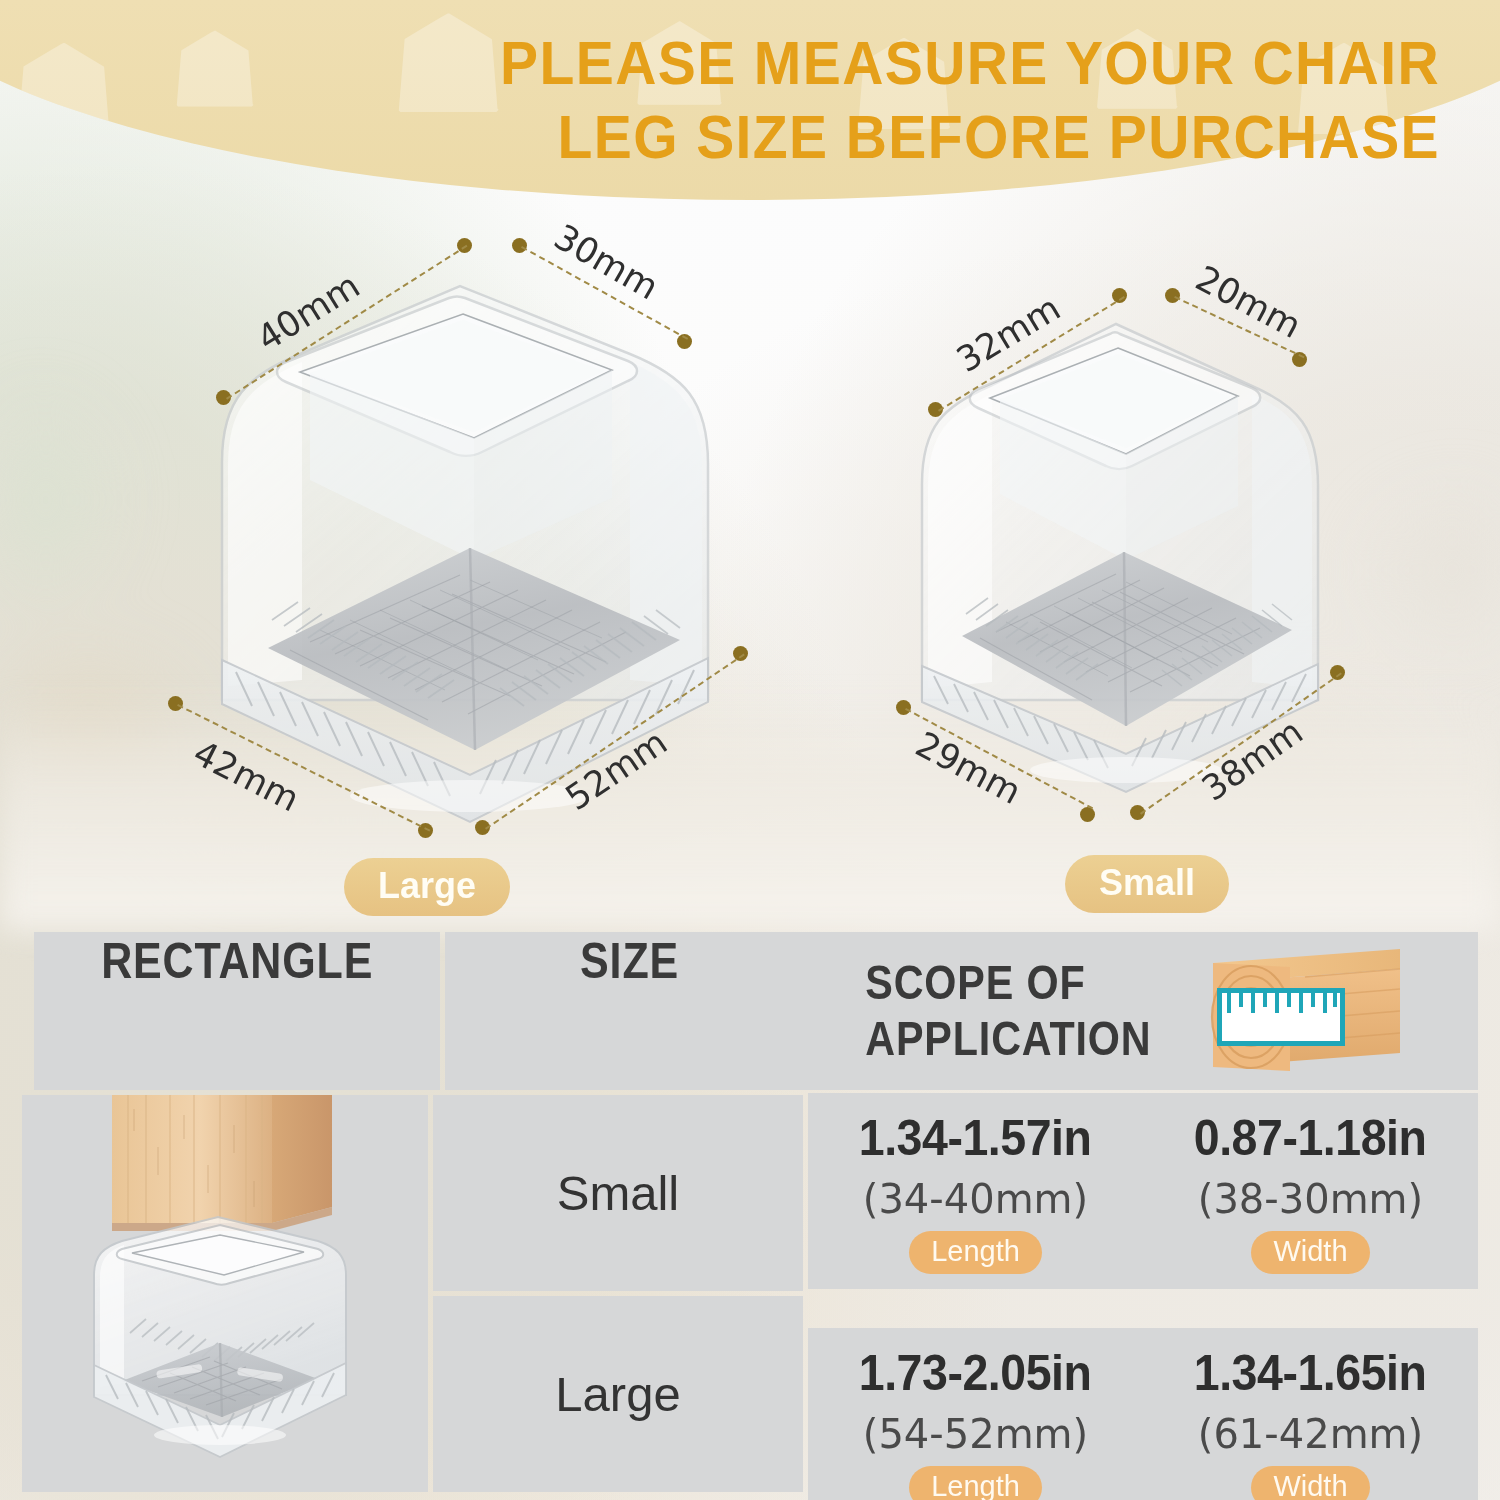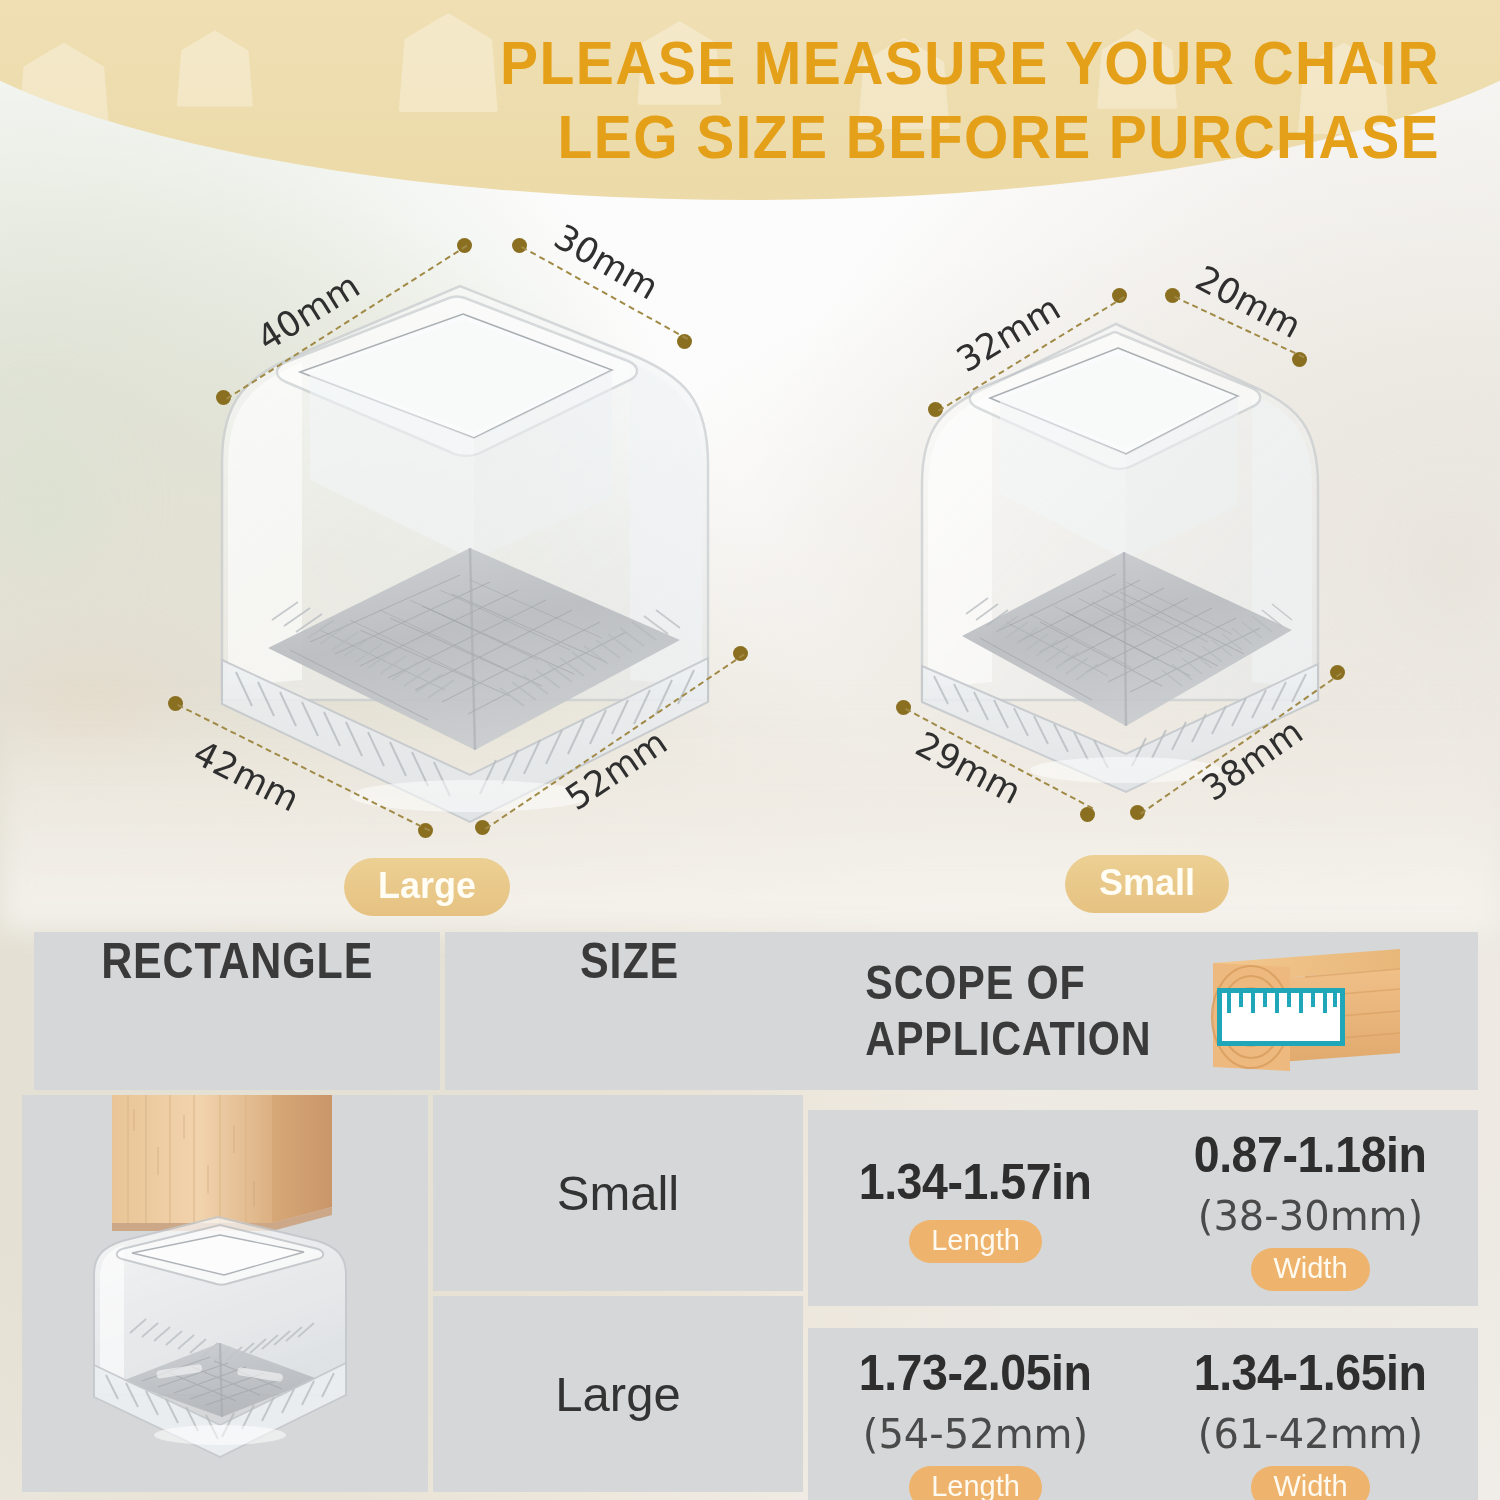--- a/index.html
+++ b/index.html
@@ -432,24 +432,25 @@
       <span class="sizetxt">Small</span>
     </div>
   </div>
 
   <div class="cell" style="left:411px;top:364px;width:370px;height:196px;">
     <div class="tblrow">
       <span class="sizetxt">Large</span>
     </div>
   </div>
 
-  <div class="cell" style="left:786px;top:178px;width:670px;height:196px;display:flex;
+  <div class="cell" style="left:786px;top:161px;width:670px;height:196px;display:flex;
        align-items:center;justify-content:space-around;">
     <div class="measblk">
       <span class="inval">1.34-1.57in</span>
+      <span class="mmval">(34-40mm)</span>
       <span class="lwpill">Length</span>
     </div>
     <div class="measblk">
       <span class="inval">0.87-1.18in</span>
       <span class="mmval">(38-30mm)</span>
       <span class="lwpill">Width</span>
     </div>
   </div>
 
   <div class="cell" style="left:786px;top:364px;width:670px;height:196px;display:flex;

